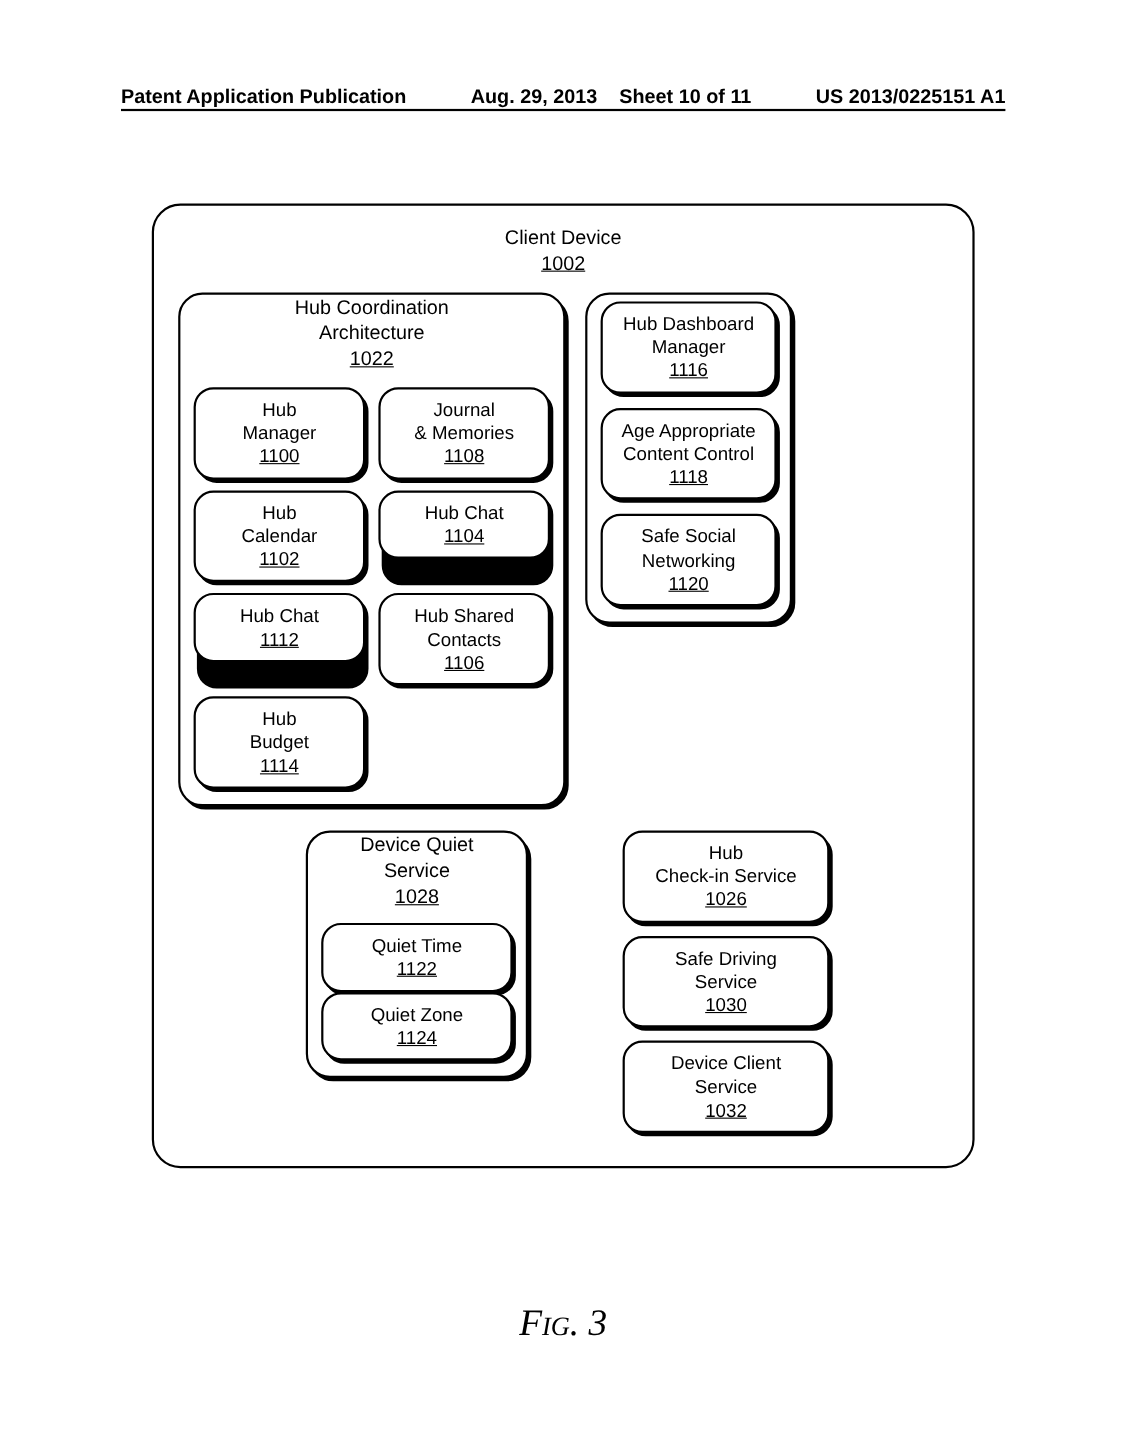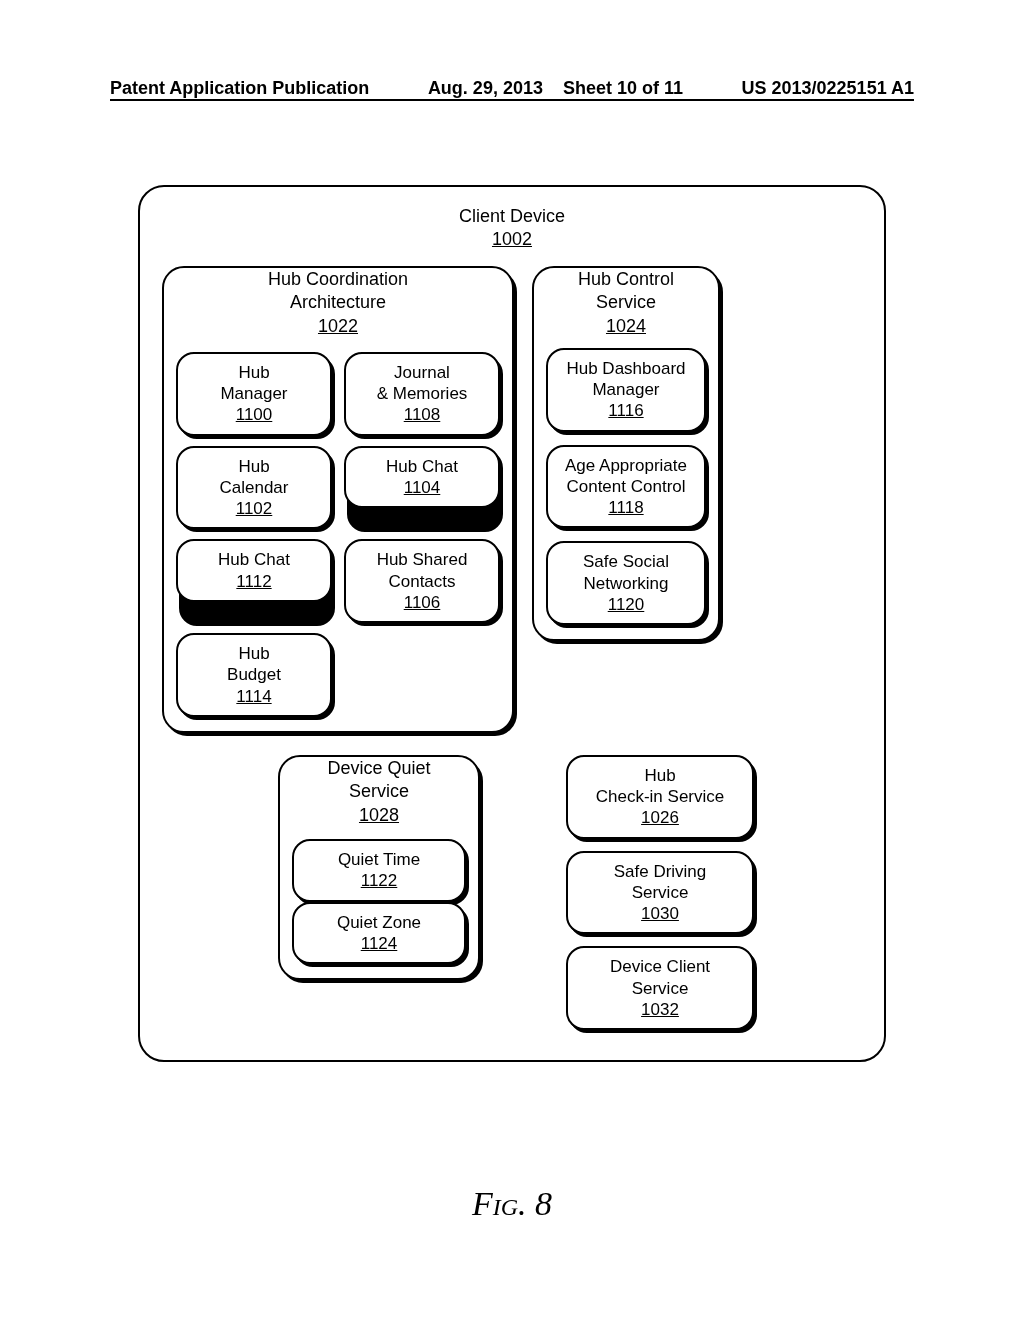--- a/index.html
+++ b/index.html
@@ -225,24 +225,20 @@
                 </div>
               </div>
             </div>
           </div>
         </div>
 
         <div class="col-right">
           <div class="rbox big-rbox">
             <div class="shadow"></div>
             <div class="front">
-              <div class="title-block" style="margin-bottom:4px;">
-                <div>Hub Control Service</div>
-                <div class="ref">1024</div>
-              </div>
               <div style="display:flex;flex-direction:column;gap:13px;margin-top:6px;">
                 <div class="rbox">
                   <div class="shadow"></div>
                   <div class="front">
                     <div>Hub Dashboard</div>
                     <div>Manager</div>
                     <div class="ref">1116</div>
                   </div>
                 </div>
                 <div class="rbox">
@@ -323,16 +319,16 @@
               <div class="ref">1032</div>
             </div>
           </div>
         </div>
       </div>
 
     </div>
   </div>
 
   <div class="fig-caption">
-    <span class="sc">Fig. 8</span>
+    <span class="sc">Fig. 3</span>
   </div>
 
 </div>
 
 </body></html>

